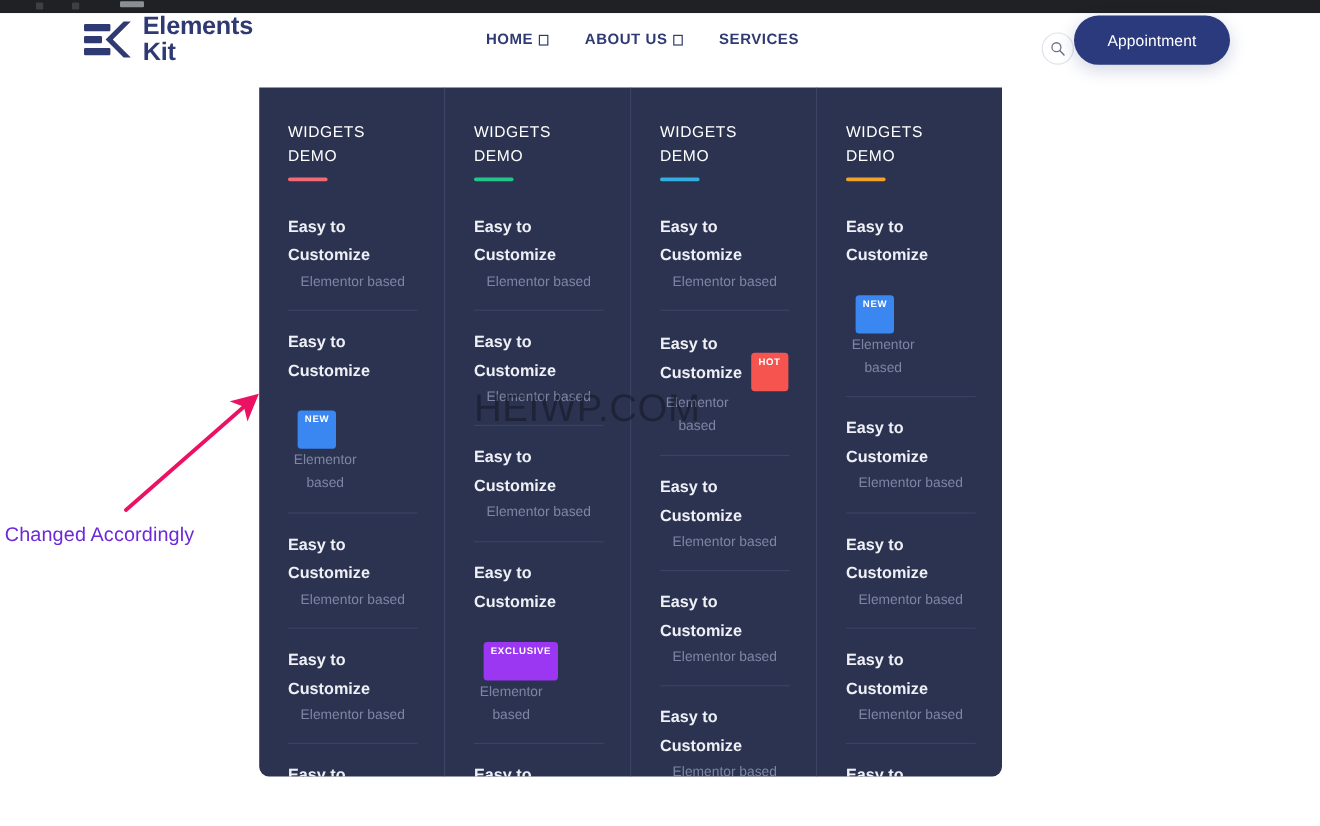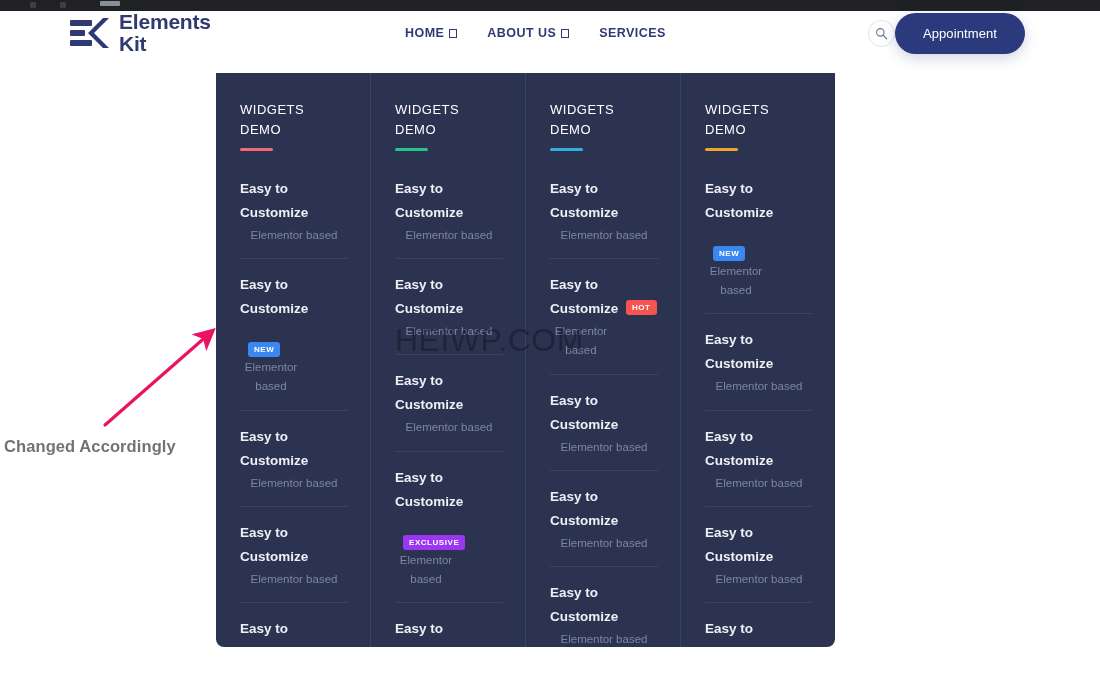--- a/index.html
+++ b/index.html
@@ -108,21 +108,21 @@
     display: inline-block;
     width: 8px; height: 9px;
     border: 1.4px solid #2f3a73;
     background: transparent;
   }
 
   .header-right {
     position: absolute;
     right: 75px;
     display: flex;
-    align-items: center;
+    align-items: flex-end;
   }
   .search-btn {
     width: 27px; height: 27px;
     border-radius: 50%;
     border: 1px solid #e2e2ea;
     background: #fff;
     display: flex;
     align-items: center;
     justify-content: center;
     cursor: pointer;
@@ -213,21 +213,21 @@
     text-align: center;
   }
   .item-desc.wrapped { max-width: 62px; }
 
   .badge {
     display: inline-block;
     font-size: 8px;
     font-weight: 700;
     color: #ffffff;
     letter-spacing: 0.55px;
-    padding: 3px 6px 3px 6px;
+    padding: 3px 6px 20px 6px;
     border-radius: 3px;
     line-height: 1.15;
     align-self: center;
     margin-left: 8px;
     margin-top: 22px;
     white-space: nowrap;
   }
   .badge.top { margin-top: 21px; }
 
   
@@ -243,25 +243,24 @@
     pointer-events: none;
     font-family: "Liberation Sans", sans-serif;
   }
 
   
   .annotation-text {
     position: absolute;
     left: 4px;
     top: 437px;
     font-size: 16.5px;
-    color: #737373;
+    color: #6d28d9;
     letter-spacing: 0.1px;
     z-index: 10;
     white-space: nowrap;
-    font-weight: bold;
   }
   .annotation-arrow {
     position: absolute;
     left: 95px;
     top: 325px;
     z-index: 10;
     pointer-events: none;
   }
 </style>
 </head>

